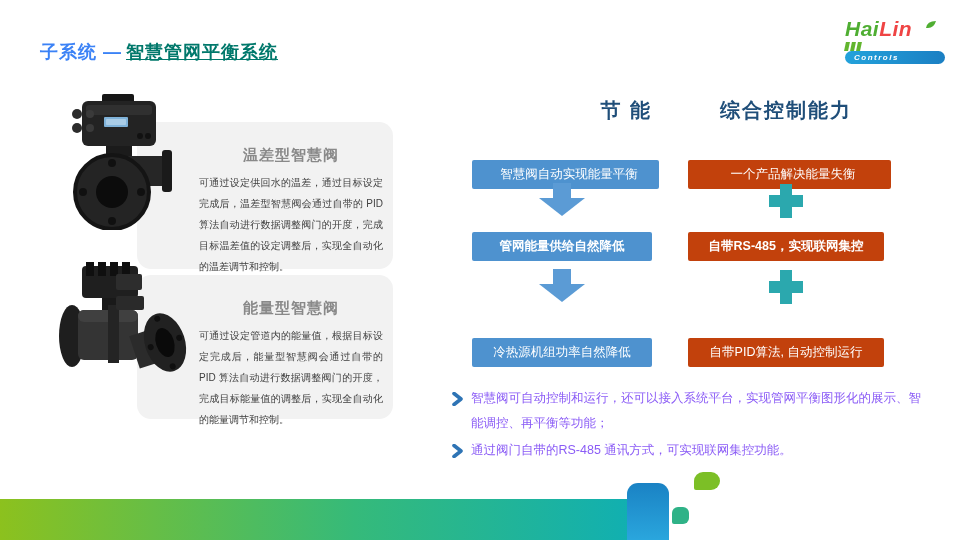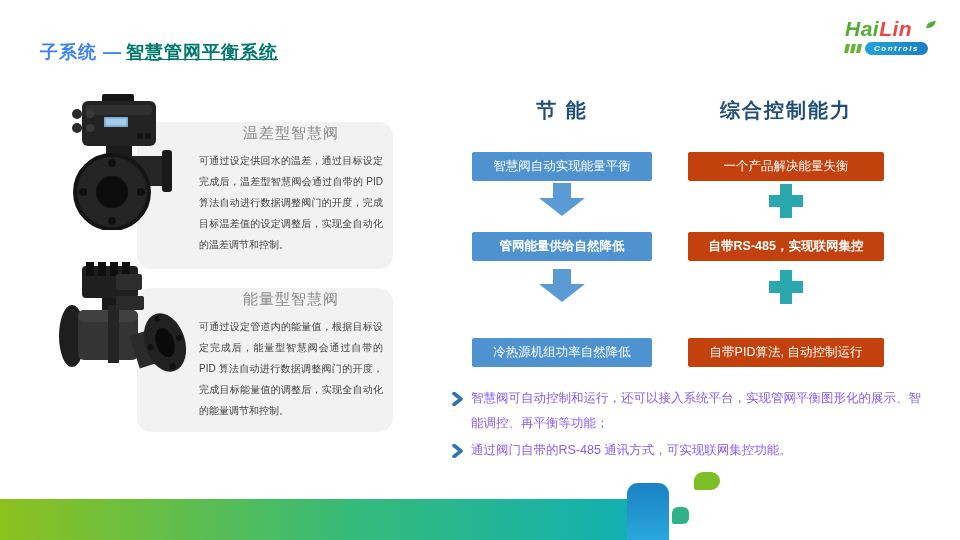--- a/index.html
+++ b/index.html
@@ -10,43 +10,43 @@
   
   .page-title{position:absolute;left:40px;top:40px;font-size:18px;font-weight:bold;letter-spacing:1px;}
   .page-title .t-prefix{color:#3b82f6;text-align:right;}
   .page-title .t-main{color:#00786B;margin-left:4px;text-decoration:underline;}
   
   .logo{position:absolute;left:845px;top:18px;width:100px;}
   .logo-word{font-size:21px;font-weight:800;letter-spacing:.5px;line-height:22px;position:relative;font-style:italic;}
   .logo-hai{color:#4FAE32;}
   .logo-lin{color:#ef4444;}
   .logo-leaf{position:absolute;right:8px;top:-7px;}
-  .logo-row{display:flex;align-items:center;margin-top:2px;}
+  .logo-row{display:flex;margin-top:2px;flex-direction:column;}
   .logo-bars{display:flex;gap:2px;margin-right:4px;}
   .logo-bars span{display:block;width:4px;height:9px;background:#62B52E;transform:skewX(-12deg);}
   .logo-pill{background:linear-gradient(90deg,#23A2DB,#1B7FC3);color:#fff;font-size:8px;font-weight:bold;
     font-style:italic;letter-spacing:1.5px;padding:2px 9px;border-radius:8px;}
   
   .card{position:absolute;left:137px;width:256px;background:#F2F2F2;border-radius:14px;
     padding:0 10px 0 62px;box-sizing:border-box;}
   .card1{top:122px;height:147px;}
-  .card2{top:288px;height:144px;}
-  .card-title{margin-top:2px;text-align:center;font-size:15px;font-weight:normal;color:#898989;letter-spacing:1px;}
+  .card2{top:275px;height:144px;}
+  .card-title{margin-top:24px;text-align:center;font-size:15px;font-weight:bold;color:#898989;letter-spacing:1px;}
   .card-body{margin-top:7px;font-size:10px;line-height:21px;color:#404040;text-align:justify;}
   .valve{position:absolute;}
   .valve1{left:68px;top:92px;}
   .valve2{left:56px;top:260px;}
   
   .col-header{position:absolute;top:97px;font-size:20px;font-weight:bold;color:#1F4E79;text-align:center;letter-spacing:2px;}
-  .col-header.left{left:472px;width:180px;}
+  .col-header.left{left:472px;width:180px;text-align:right;}
   .col-header.right{left:688px;width:196px;}
   .step-box{position:absolute;height:29px;line-height:29px;text-align:center;color:#ffffff;font-size:12.5px;border-radius:2px;}
   .step-blue{left:472px;width:180px;background:#4E92CF;}
   .step-teal{left:688px;width:196px;background:#c2410c;}
-  .row1{top:152px;} .row2{top:232px;font-weight:bold;} .row3{top:318px;margin-top:20px;}
+  .row1{top:160px;padding-left:7px;} .row2{top:232px;font-weight:bold;} .row3{top:318px;margin-top:20px;}
   .arrow-down{position:absolute;left:539px;width:46px;height:33px;}
   .arrow-down::before{content:"";position:absolute;left:14px;top:0;width:18px;height:15px;background:#5B9BD5;}
   .arrow-down::after{content:"";position:absolute;left:0;top:15px;width:0;height:0;
     border-left:23px solid transparent;border-right:23px solid transparent;border-top:18px solid #5B9BD5;}
   .a1{top:183px;} .a2{top:269px;}
   .plus{position:absolute;left:769px;width:34px;height:34px;}
   .plus::before{content:"";position:absolute;left:0;top:11px;width:34px;height:12px;background:#2BA8AE;}
   .plus::after{content:"";position:absolute;left:11px;top:0;width:12px;height:34px;background:#2BA8AE;}
   .p1{top:184px;} .p2{top:270px;}
   

